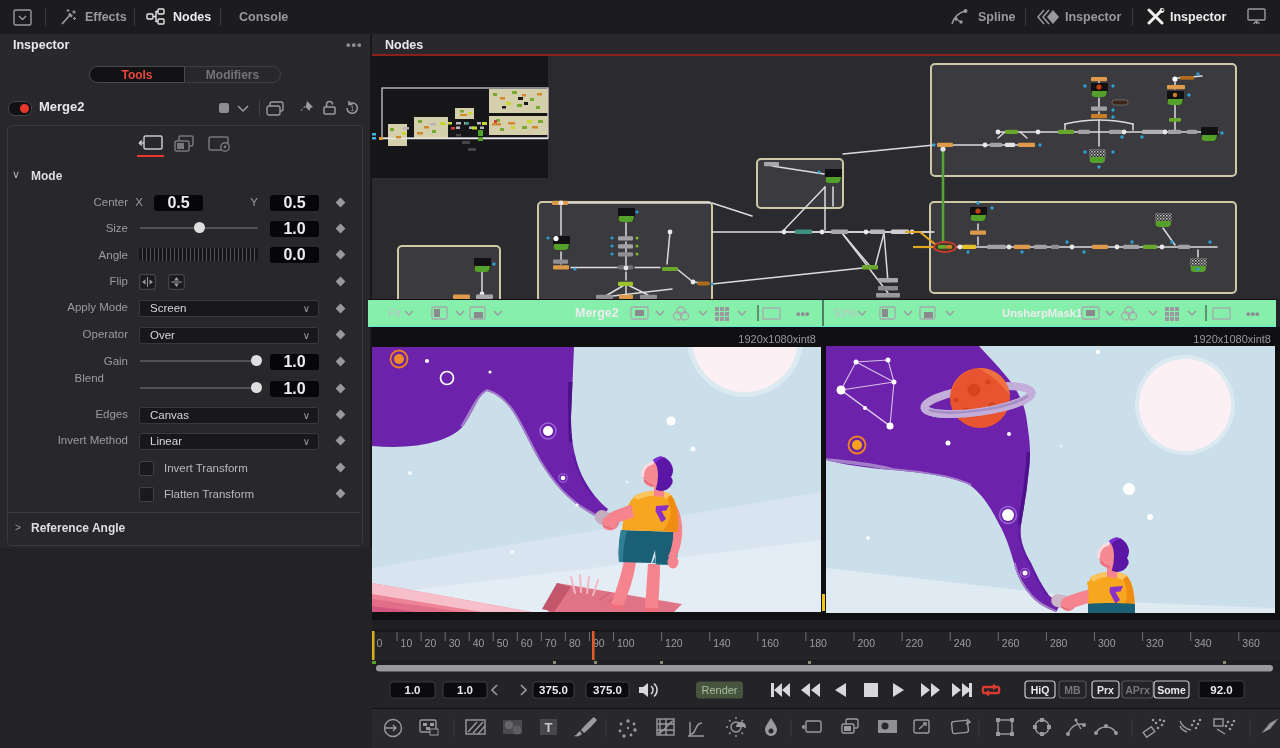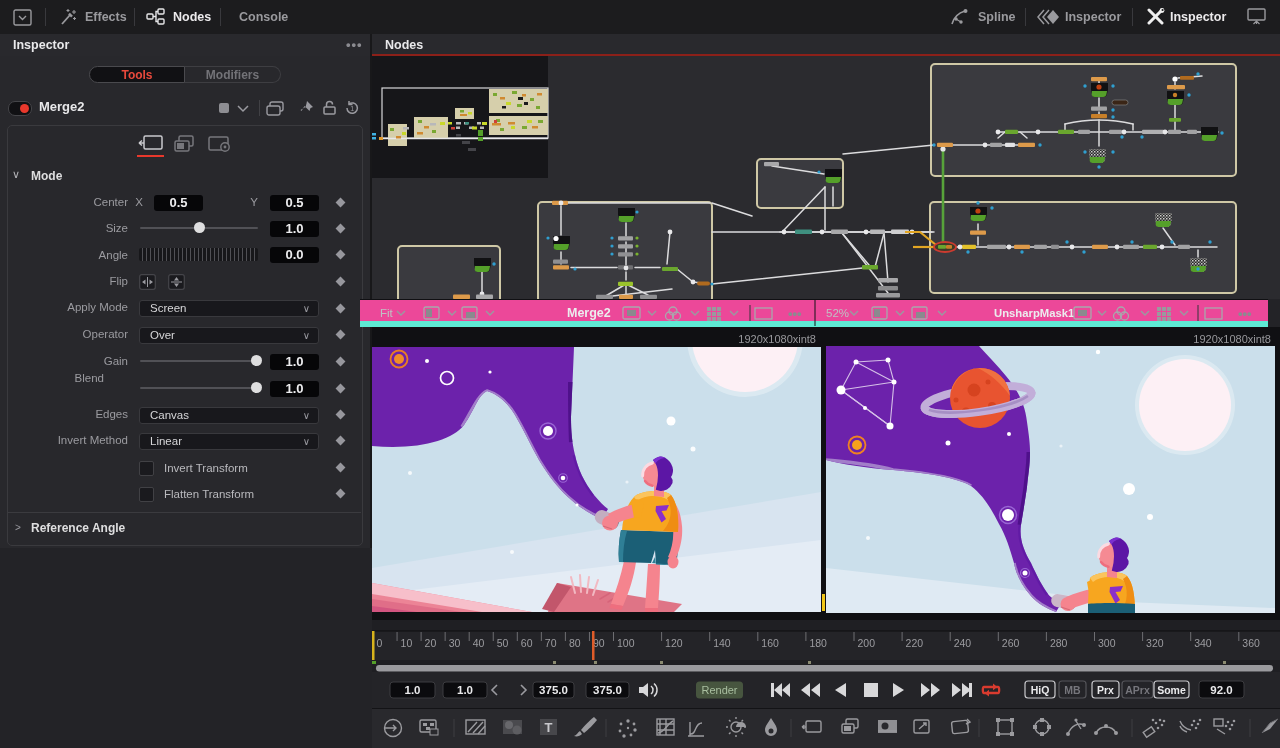--- a/index.html
+++ b/index.html
@@ -15,21 +15,21 @@
 #nodes-head{left:372px;top:34px;width:908px;height:22px;background:#29292d;border-bottom:2px solid #8c2019;box-sizing:border-box;}
 .ph-txt{position:absolute;left:13px;top:4px;font-size:12.5px;font-weight:bold;color:#e9e9eb;}
 .dots{position:absolute;color:#8b8b90;font-size:13px;font-weight:bold;letter-spacing:1px;}
 
 #inspector{left:0;top:56px;width:372px;height:492px;background:#28282c;border-right:2px solid #18181a;box-sizing:border-box;}
 #insp-box{position:absolute;left:7px;top:69px;width:354px;height:419px;border:1px solid #3a3a3e;border-radius:5px;}
 .tab{position:absolute;top:10px;height:17px;line-height:17px;text-align:center;font-size:12px;font-weight:bold;box-sizing:border-box;}
 #tab-tools{left:89px;width:96px;background:#111114;color:#e8493c;border:1px solid #4a4a4e;border-radius:9px 0 0 9px;}
 #tab-mods{left:185px;width:96px;color:#737378;border:1px solid #3e3e42;border-left:none;border-radius:0 9px 9px 0;}
 .lbl{position:absolute;font-size:11.5px;color:#9b9ba0;text-align:right;}
-.vbox{position:absolute;width:49px;height:16px;background:#060608;border-radius:3px;color:#ededef;font-size:13px;font-weight:bold;text-align:center;line-height:16px;}
+.vbox{position:absolute;width:49px;height:16px;background:#060608;border-radius:3px;color:#ededef;font-size:16px;font-weight:bold;text-align:center;line-height:16px;}
 .ddown{position:absolute;left:139px;width:180px;height:17px;background:#18181c;border:1px solid #39393d;border-radius:3px;box-sizing:border-box;color:#d6d6d8;font-size:11.5px;line-height:15px;padding-left:10px;}
 .ddown .chev{position:absolute;right:8px;top:0px;color:#9a9aa0;font-size:10px;}
 .diam{position:absolute;left:337px;width:7px;height:7px;background:#97979d;transform:rotate(45deg);}
 .strack{position:absolute;left:140px;width:118px;height:2px;background:#515156;border-radius:1px;}
 .shandle{position:absolute;width:11px;height:11px;border-radius:50%;background:#dededf;}
 .cbox{position:absolute;left:139px;width:15px;height:15px;background:#1a1a1e;border:1px solid #414145;border-radius:2px;box-sizing:border-box;}
 .clbl{position:absolute;left:164px;font-size:11.5px;color:#b9b9bd;}
 
 svg text{font-family:"Liberation Sans",sans-serif;}
 </style></head>
@@ -547,21 +547,21 @@
           <rect x="106" y="81" width="5" height="4"></rect>
         </g>
 <g fill="#444449">
           <rect x="90" y="85" width="8" height="3"></rect>
           <rect x="96" y="92" width="8" height="3"></rect>
           <rect x="84" y="78" width="5" height="2.5"></rect>
         </g>
 </svg>
 </div>
 
-<div class="abs" id="vtool" style="left:360px;top:299px;width:908px;height:28px;background:#ec4899;border-top:1px solid #101013;border-bottom:6px solid #5eead4;box-sizing:border-box">
+<div class="abs" id="vtool" style="left:368px;top:299px;width:908px;height:28px;background:#86efac;border-top:1px solid #101013;border-bottom:1px solid #5eead4;box-sizing:border-box">
 <svg width="908" height="26" viewBox="0 0 908 26">
 <style>.vt{fill:none;stroke:#a8a8ac;stroke-width:1.3}.vtx{font-family:"Liberation Sans",sans-serif;font-size:11.5px;fill:#c0c0c4}.chv{fill:none;stroke:#9a9aa0;stroke-width:1.4}</style>
 <g>
  <text class="vtx" x="20" y="17">Fit</text>
           <path class="chv" d="M37,11 l4,4 4,-4"></path>
  <rect class="vt" x="64" y="7" width="15" height="12" rx="1.5"></rect>
           <rect x="66" y="9" width="6" height="8" fill="#8a8a8e"></rect>
  <path class="chv" d="M88,11 l4,4 4,-4"></path>
  <rect class="vt" x="102" y="7" width="15" height="12" rx="1.5"></rect>
           <rect x="106" y="12" width="9" height="6" fill="#8a8a8e"></rect>

